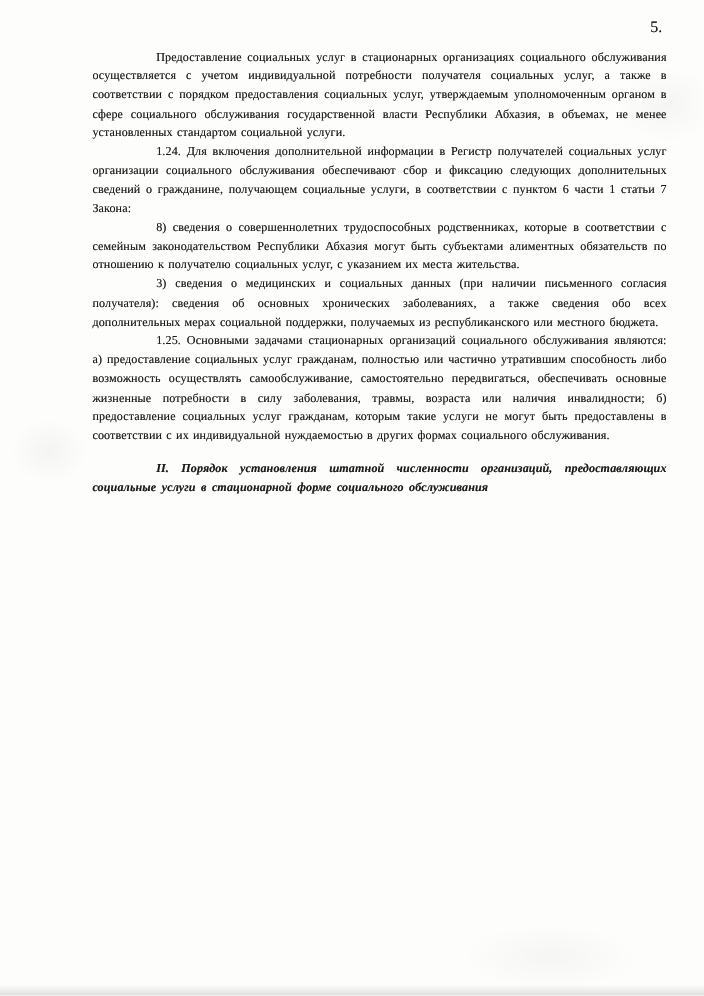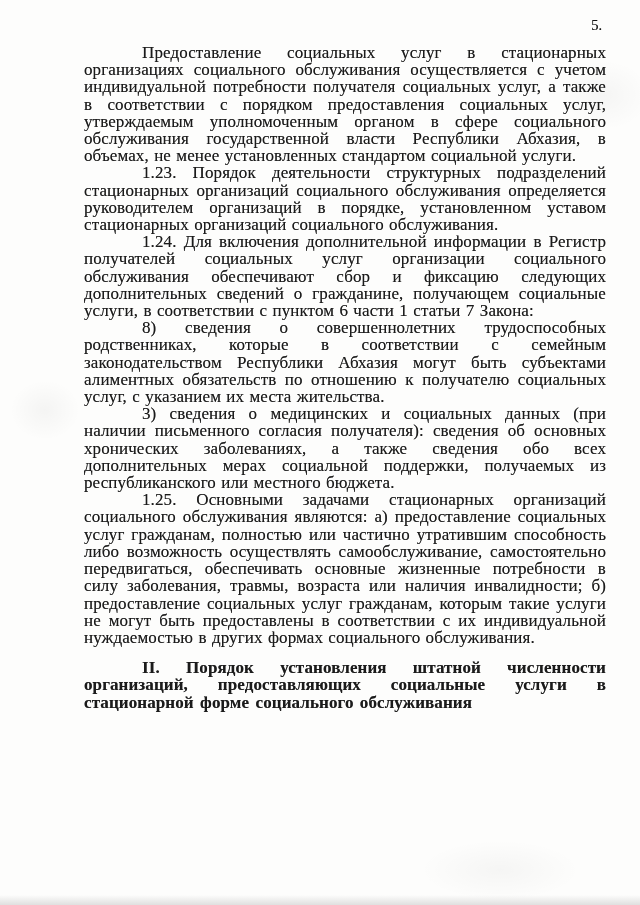--- a/index.html
+++ b/index.html
@@ -38,34 +38,35 @@
     color: #141414;
   }
   .doc-body {
     position: absolute;
     top: 44px;
     left: 84px;
     width: 522px;
   }
   .doc-body p {
     margin: 0;
-    font-size: 17px;
+    font-size: 11px;
     line-height: 17.2px;
     text-align: justify;
     text-indent: 58px;
     text-justify: inter-word;
     letter-spacing: 0.1px;
     word-spacing: 1px;
     hyphens: none;
   }
   .doc-body p.heading {
     font-weight: bold;
     margin-top: 13px;
     margin-bottom: 14px;
     word-spacing: 2px;
+    font-style: italic;
   }
   
   .doc-body p, .page-number {
     text-shadow: 0 0 0.4px rgba(20,20,20,0.55);
   }
   .bottom-smudge {
     position: absolute;
     left: 0;
     bottom: 0;
     width: 100%;
@@ -84,21 +85,20 @@
   }
 </style>
 </head>
 <body>
 
 <div class="page">
   <div class="page-number">5.</div>
 
   <div class="doc-body" id="doc-body">
       <p class="body">Предоставление социальных услуг в стационарных организациях социального обслуживания осуществляется с учетом индивидуальной потребности получателя социальных услуг, а также в соответствии с порядком предоставления социальных услуг, утверждаемым уполномоченным органом в сфере социального обслуживания государственной власти Республики Абхазия, в объемах, не менее установленных стандартом социальной услуги.</p>
-      <p class="body">1.23. Порядок деятельности структурных подразделений стационарных организаций социального обслуживания определяется руководителем организаций в порядке, установленном уставом стационарных организаций социального обслуживания.</p>
       <p class="body">1.24. Для включения дополнительной информации в Регистр получателей социальных услуг организации социального обслуживания обеспечивают сбор и фиксацию следующих дополнительных сведений о гражданине, получающем социальные услуги, в соответствии с пунктом 6 части 1 статьи 7 Закона:</p>
       <p class="body">8) сведения о совершеннолетних трудоспособных родственниках, которые в соответствии с семейным законодательством Республики Абхазия могут быть субъектами алиментных обязательств по отношению к получателю социальных услуг, с указанием их места жительства.</p>
       <p class="body">3) сведения о медицинских и социальных данных (при наличии письменного согласия получателя): сведения об основных хронических заболеваниях, а также сведения обо всех дополнительных мерах социальной поддержки, получаемых из республиканского или местного бюджета.</p>
       <p class="body">1.25. Основными задачами стационарных организаций социального обслуживания являются: а) предоставление социальных услуг гражданам, полностью или частично утратившим способность либо возможность осуществлять самообслуживание, самостоятельно передвигаться, обеспечивать основные жизненные потребности в силу заболевания, травмы, возраста или наличия инвалидности; б) предоставление социальных услуг гражданам, которым такие услуги не могут быть предоставлены в соответствии с их индивидуальной нуждаемостью в других формах социального обслуживания.</p>
       <p class="heading">II. Порядок установления штатной численности организаций, предоставляющих социальные услуги в стационарной форме социального обслуживания</p>
     </div>
 
   <div class="corner-smudge"></div>
   <div class="bottom-smudge"></div>
 </div>

